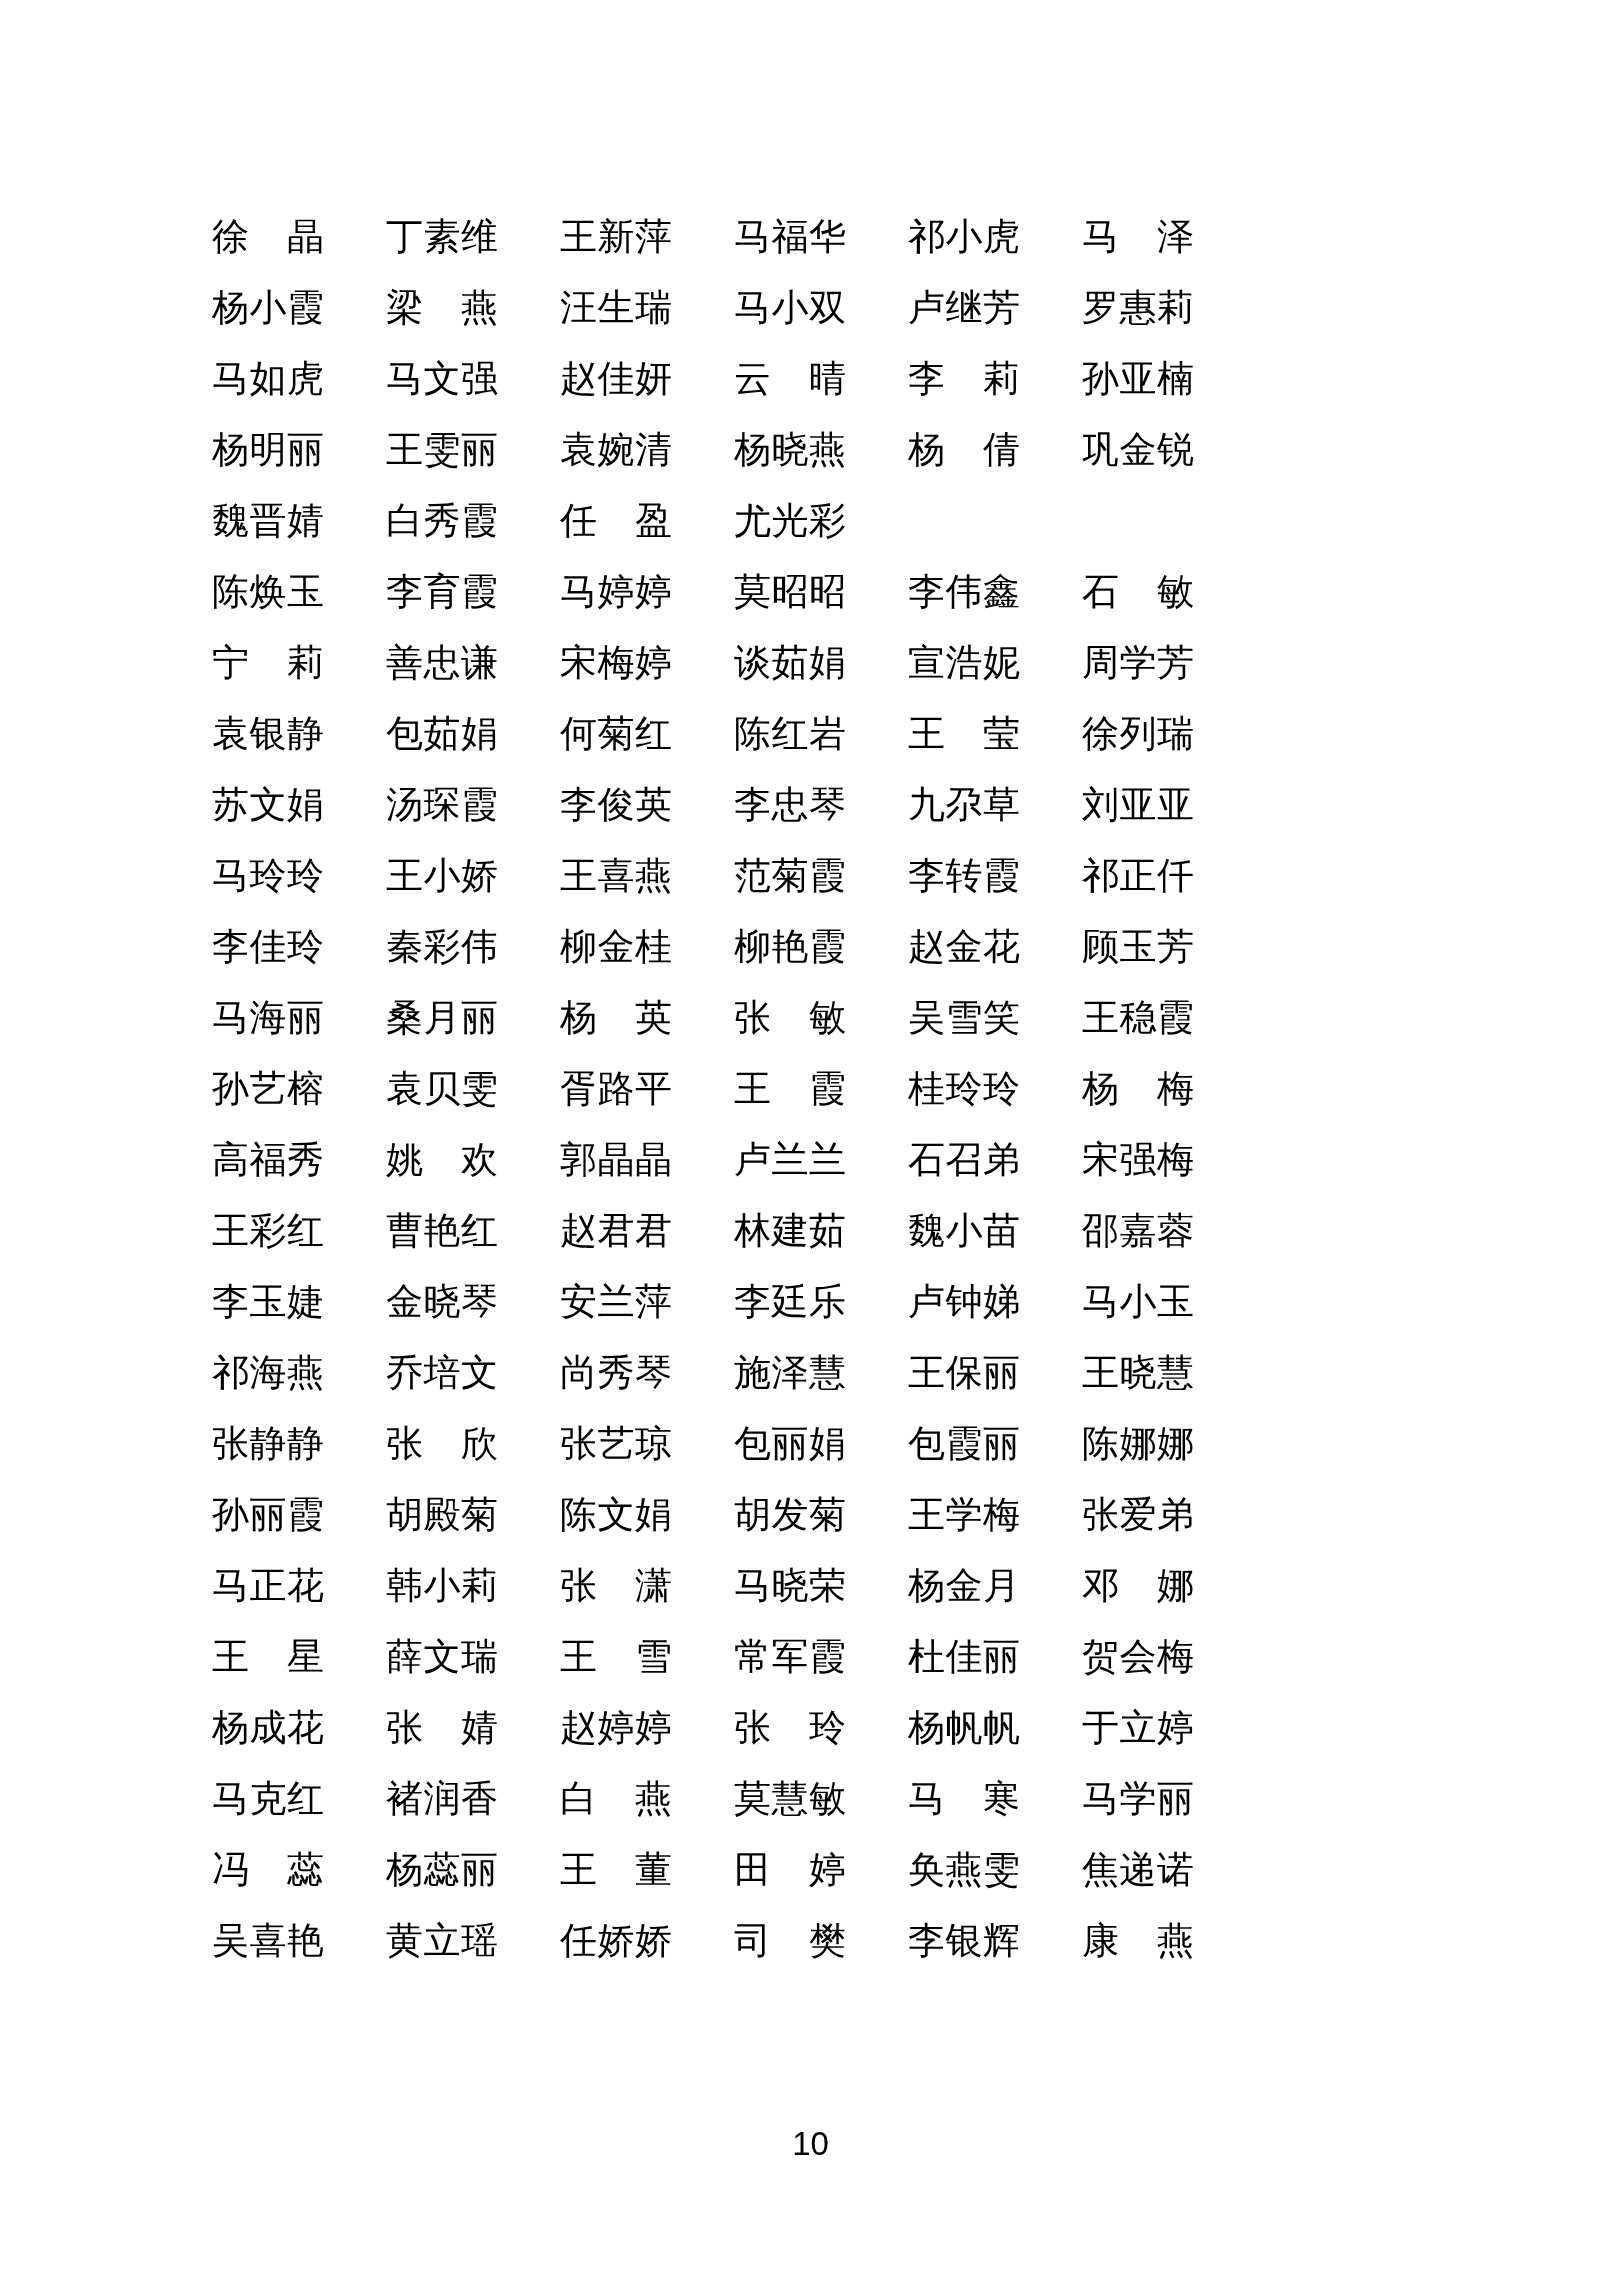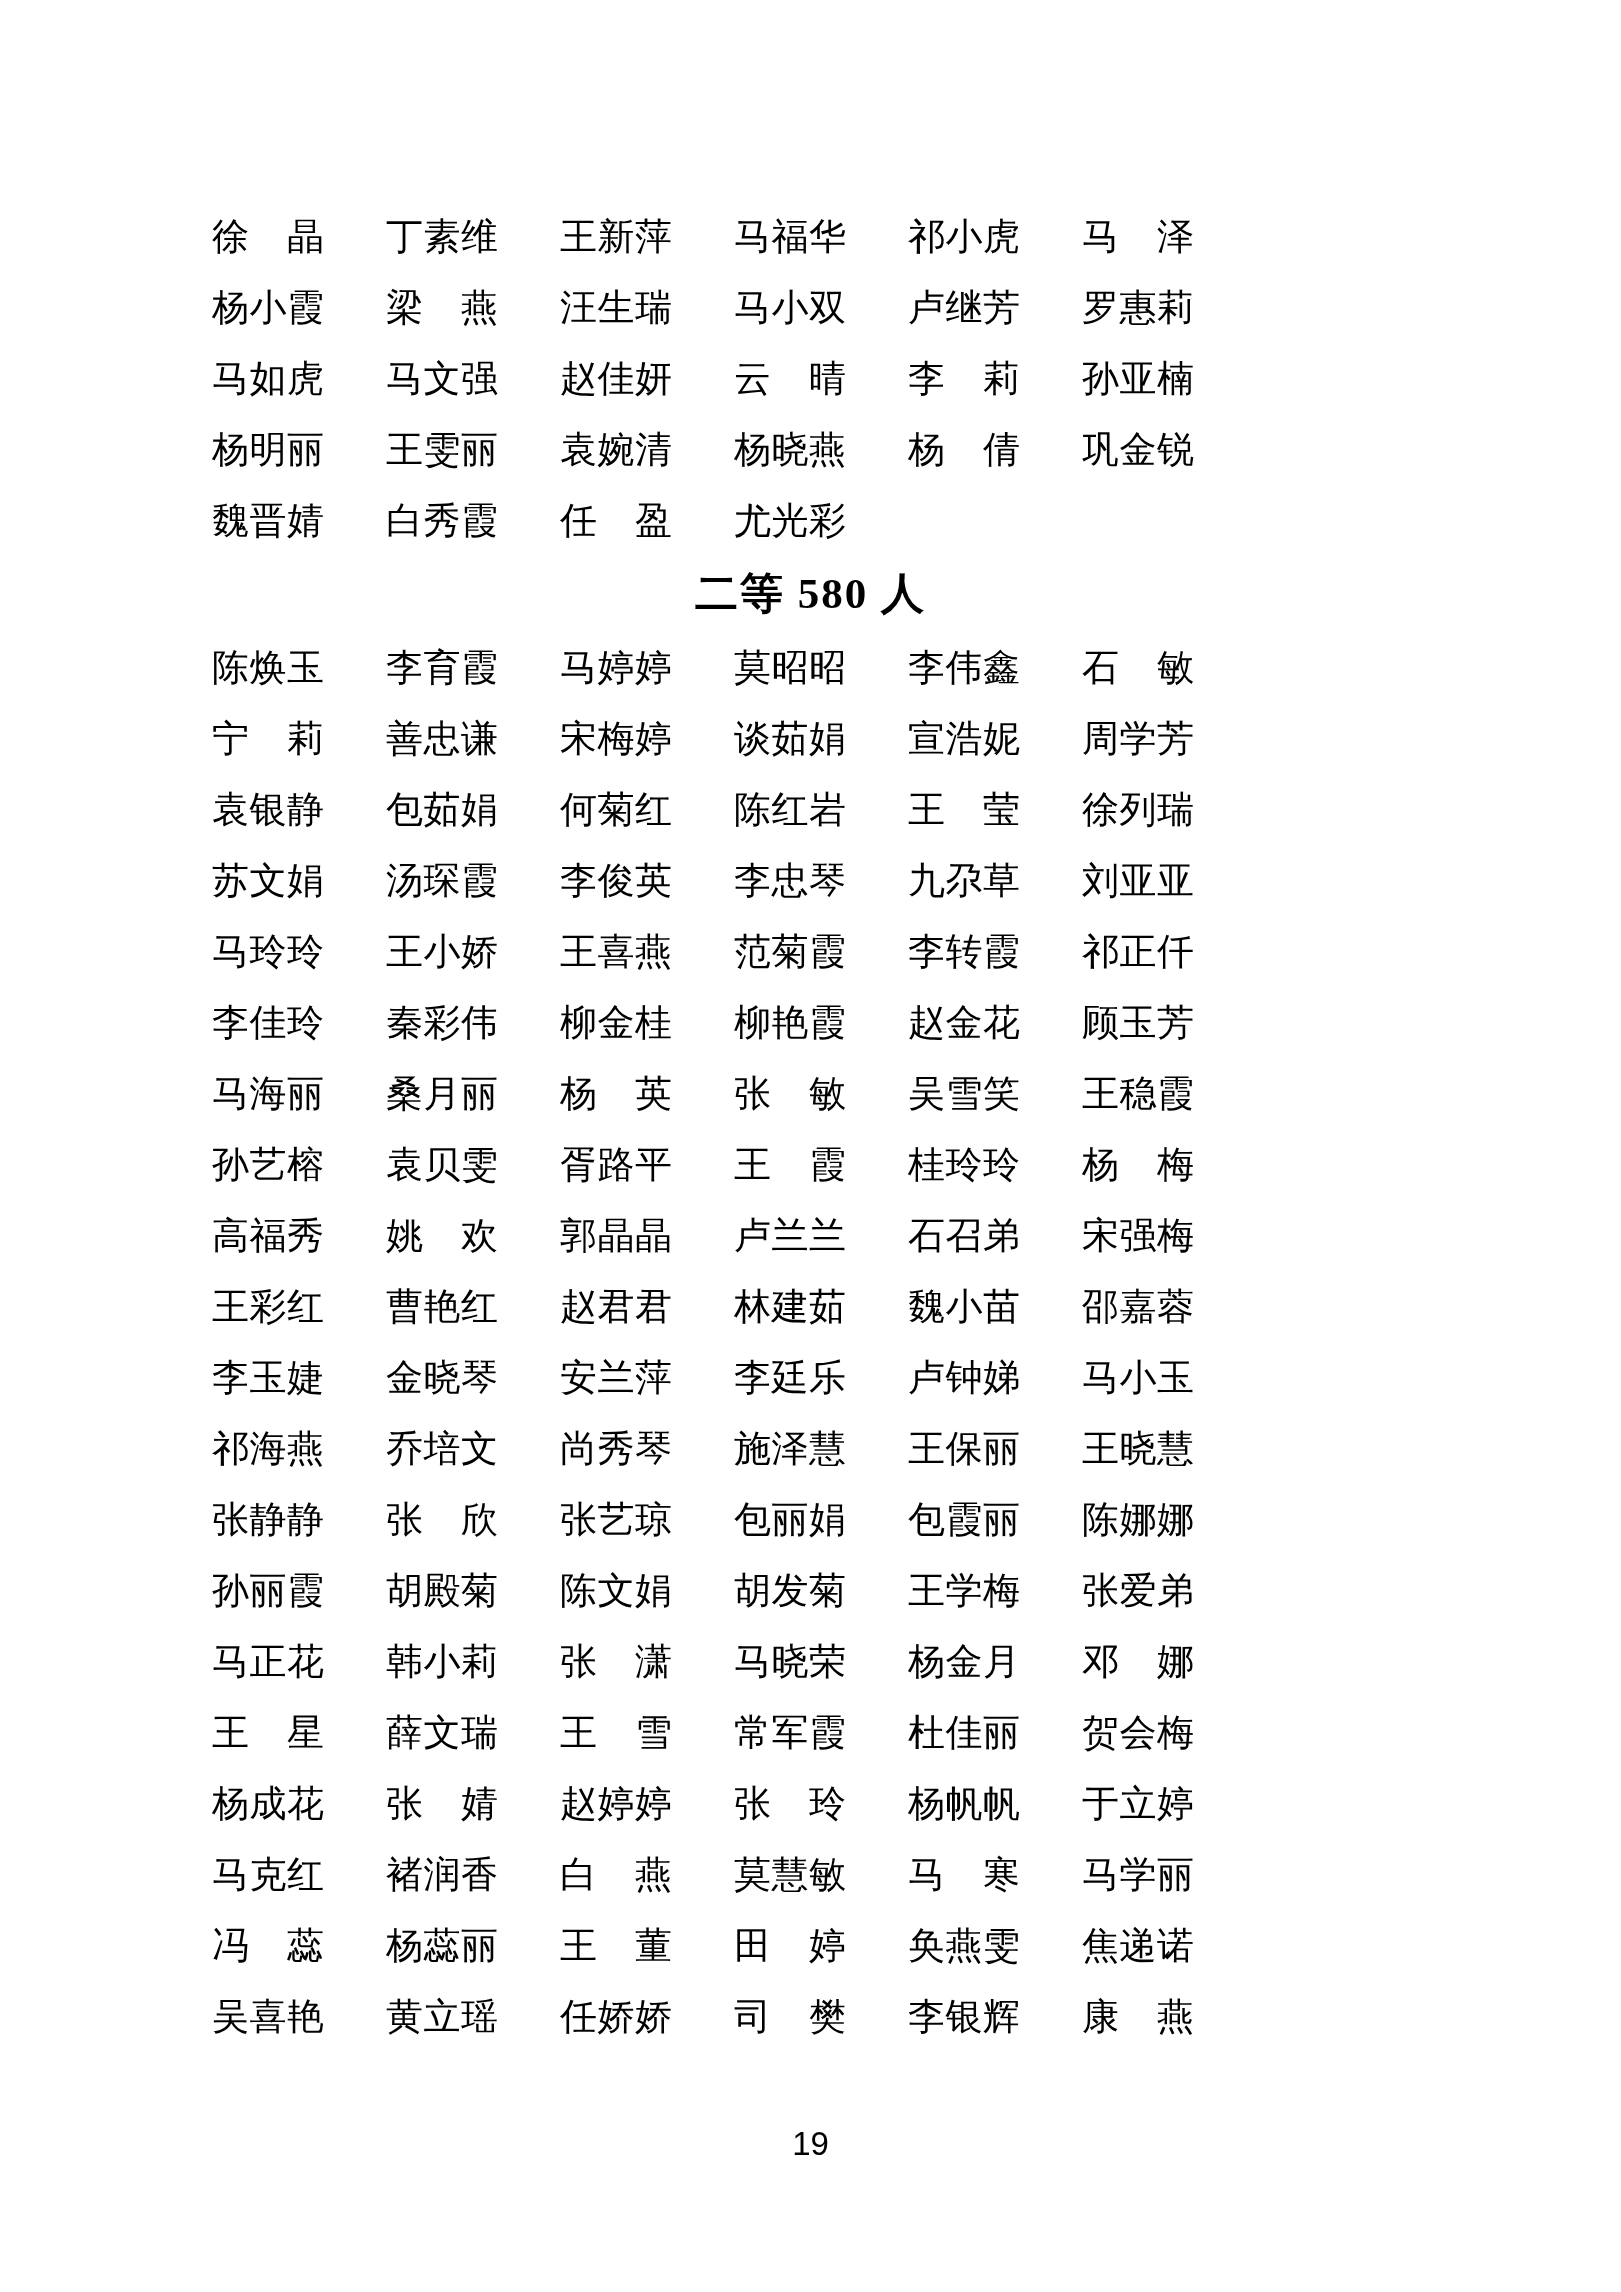--- a/index.html
+++ b/index.html
@@ -195,21 +195,20 @@
             <span>盈</span>
           </span>
           <span class="name">
             <span>尤</span>
             <span>光</span>
             <span>彩</span>
           </span>
         </div>
       </div>
 
-    <div class="section-heading">二等 580 人</div>
 
     <div>
         <div class="name-row">
           <span class="name">
             <span>陈</span>
             <span>焕</span>
             <span>玉</span>
           </span>
           <span class="name">
             <span>李</span>
@@ -820,15 +819,15 @@
           </span>
           <span class="name">
             <span>康</span>
             <span>燕</span>
           </span>
         </div>
       </div>
 
   </div>
 
-  <div class="page-footer">19</div>
+  <div class="page-footer">10</div>
 </div>
 
 
 </body></html>

